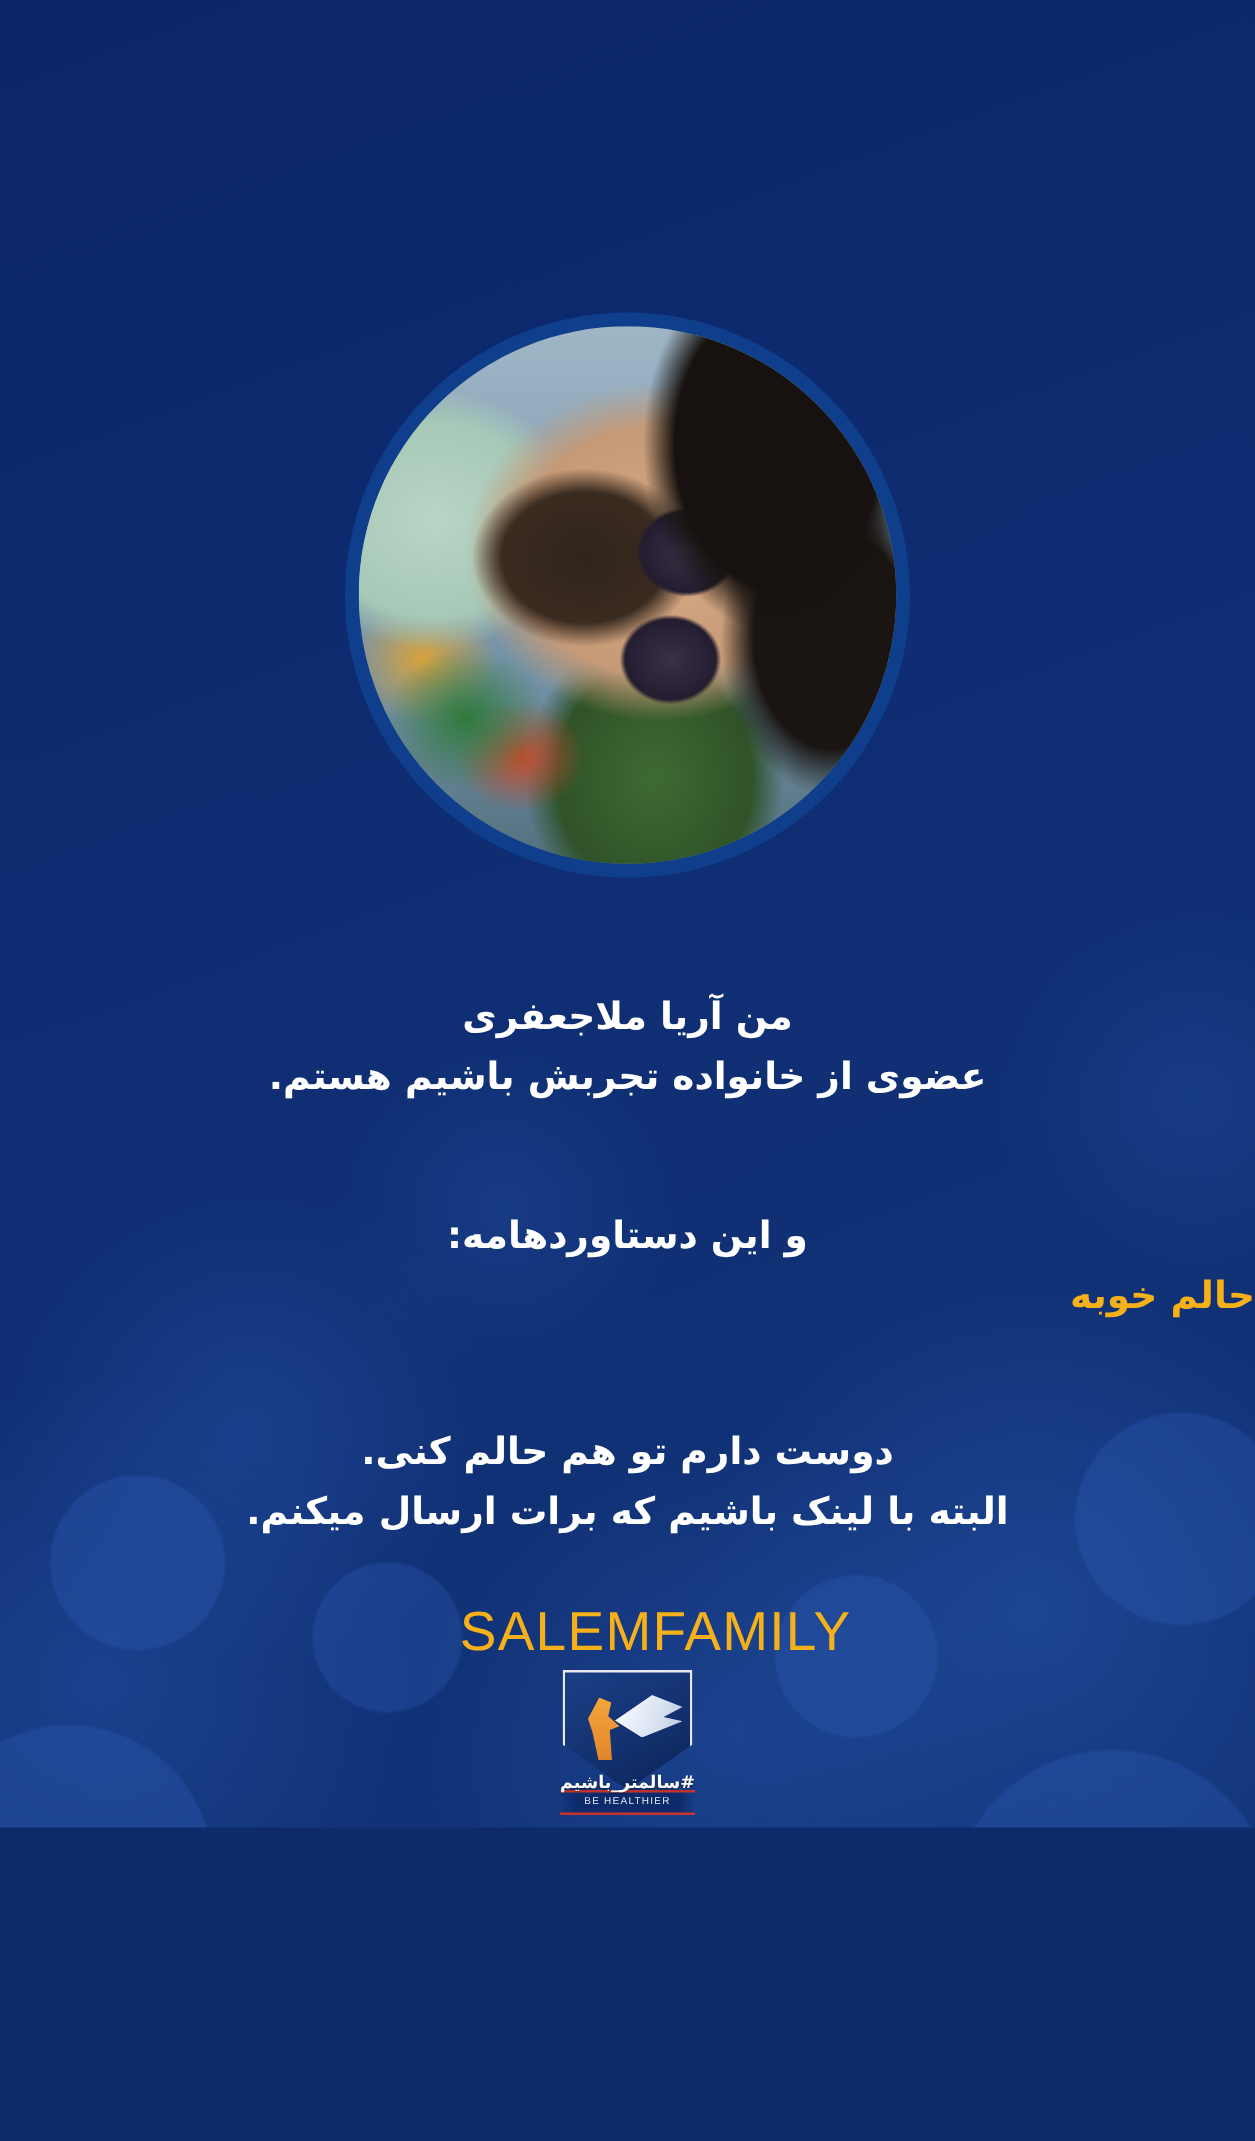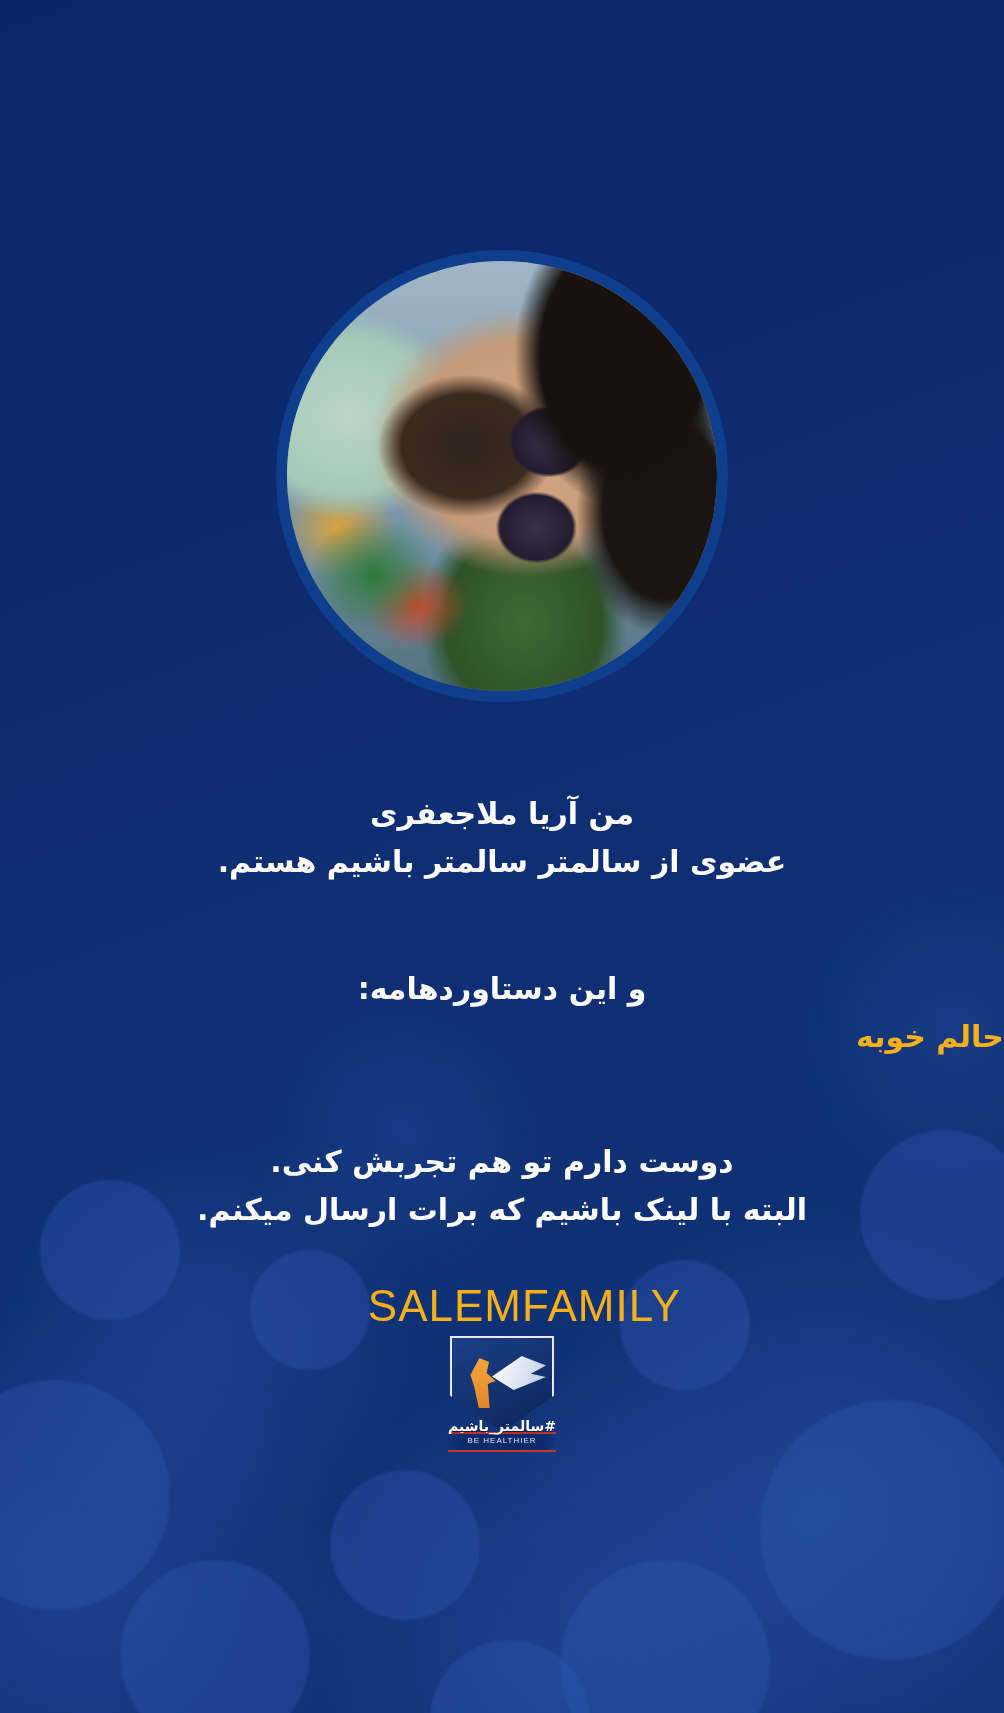--- a/index.html
+++ b/index.html
@@ -10,21 +10,21 @@
   body {
     width: 1004px;
     height: 1713px;
     overflow: hidden;
     font-family: "DejaVu Sans", "Liberation Sans", sans-serif;
   }
 
   .poster {
     position: relative;
     width: 1004px;
-    height: 1713px;
+    height: 1462px;
     background:
       radial-gradient(circle at 82% 88%, rgba(40,85,170,0.55) 0%, rgba(40,85,170,0.0) 18%),
       radial-gradient(circle at 58% 95%, rgba(40,85,170,0.45) 0%, rgba(40,85,170,0.0) 16%),
       radial-gradient(circle at 20% 78%, rgba(40,85,170,0.40) 0%, rgba(40,85,170,0.0) 14%),
       radial-gradient(circle at 8% 92%, rgba(40,85,170,0.45) 0%, rgba(40,85,170,0.0) 15%),
       radial-gradient(circle at 40% 66%, rgba(40,85,170,0.30) 0%, rgba(40,85,170,0.0) 12%),
       radial-gradient(circle at 95% 60%, rgba(40,85,170,0.30) 0%, rgba(40,85,170,0.0) 12%),
       linear-gradient(160deg, #0b2569 0%, #0f2d72 45%, #123478 100%);
     overflow: hidden;
   }
@@ -228,30 +228,30 @@
   <div class="avatar-wrap">
     <div class="brush-ring"></div>
     <div class="brush-ring two"></div>
     <div class="avatar-inner">
       <div class="photo"></div>
     </div>
   </div>
 
   <div class="text-col block-intro">
     <div class="line">من آریا ملاجعفری</div>
-    <div class="line">عضوی از سالمتر سالمتر باشیم هستم.</div>
+    <div class="line">عضوی از خانواده تجربش باشیم هستم.</div>
   </div>
 
   <div class="text-col block-ach">
     <div class="line">و این دستاوردهامه:</div>
     <div class="line gold">حالم خوبه</div>
   </div>
 
   <div class="text-col block-invite">
-    <div class="line">دوست دارم تو هم تجربش کنی.</div>
+    <div class="line">دوست دارم تو هم حالم کنی.</div>
     <div class="line">البته با لینک باشیم که برات ارسال میکنم.</div>
   </div>
 
   <div class="brand">SALEMFAMILY</div>
 
   <div class="logo">
     <div class="shield"></div>
     <div class="shield-figure"></div>
     <div class="shield-wing"></div>
     <div class="logo-bar"></div>

